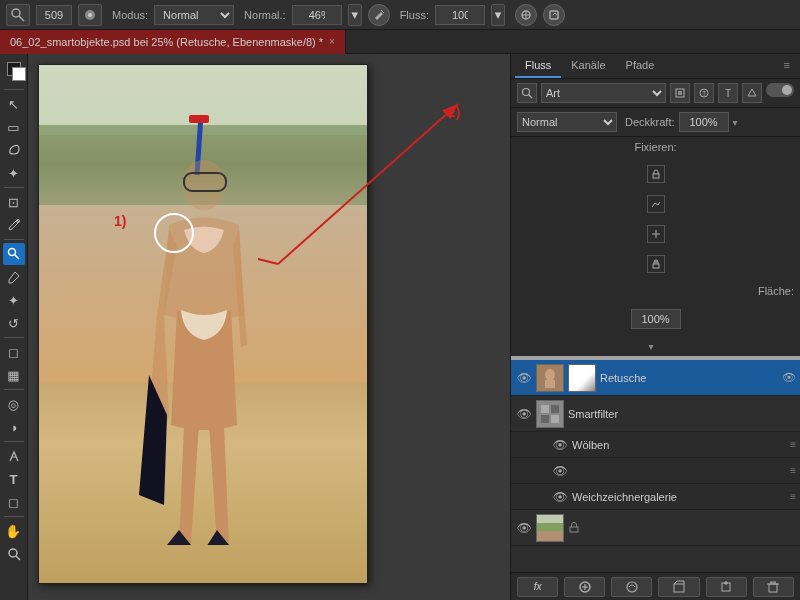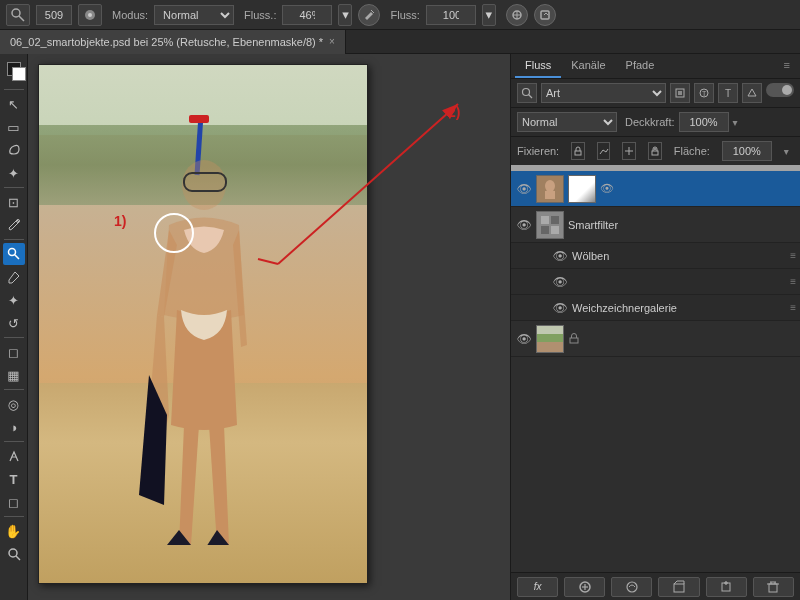--- a/index.html
+++ b/index.html
@@ -62,21 +62,21 @@
       width: 800px;
       height: 24px;
       background: #2a2a2a;
       border-bottom: 1px solid #1a1a1a;
       display: flex;
       align-items: center;
     }
     .file-tab {
       height: 24px;
       padding: 0 10px;
-      background: #404040;
+      background: #7f1d1d;
       border-right: 1px solid #1a1a1a;
       display: flex; align-items: center;
       font-size: 11px;
       color: #ccc;
       cursor: pointer;
     }
     .file-tab .close-x {
       margin-left: 6px;
       color: #999;
       font-size: 10px;
@@ -299,22 +299,23 @@
       height: 20px;
       text-align: center;
     }
 
     
     .lock-bar {
       display: flex;
       align-items: center;
       padding: 4px 6px;
       gap: 12px;
-      border-bottom: 6px solid #a3a3a3;
+      border-bottom: 4px solid #a3a3a3;
       background: #2a2a2a;
+      flex-direction: column;
     }
     .lock-label { color: #aaa; font-size: 11px; }
     .lock-icon-btn {
       width: 18px; height: 18px;
       background: transparent;
       border: 1px solid #555;
       color: #aaa;
       font-size: 10px;
       display: flex; align-items: center; justify-content: center;
       cursor: pointer;
@@ -442,21 +443,21 @@
       <circle cx="7" cy="7" r="2" fill="#ccc"></circle>
     </svg>
   </div>
 
   <span class="toolbar-label">Modus:</span>
 
   <select class="toolbar-select" style="width:80px;">
     <option>Normal</option>
   </select>
 
-  <span class="toolbar-label">Fluss.:</span>
+  <span class="toolbar-label">Normal.:</span>
 
   <input class="toolbar-value-box" type="text" value="46%" style="">
 
   <div class="tool-icon-btn" style="width:14px; padding:0;">▾</div>
 
   <div class="toolbar-icon-circle">
     <svg width="12" height="12" viewBox="0 0 12 12" fill="none">
       <path d="M2 9 L8 3 L10 5 L4 11 Z" fill="#aaa"></path>
       <line x1="8" y1="1" x2="11" y2="4" stroke="#aaa" stroke-width="1"></line>
     </svg>
@@ -709,20 +710,21 @@
 
         <div class="layer-thumbnail">
           <svg width="26" height="26" viewBox="0 0 26 26">
             <rect width="26" height="26" fill="#a08060"></rect>
             <ellipse cx="13" cy="10" rx="5" ry="6" fill="#c8a080"></ellipse>
             <rect x="8" y="15" width="10" height="8" fill="#c8a080"></rect>
           </svg>
         </div>
 
         <div class="layer-mask-thumbnail" style="background:linear-gradient(135deg,#fff 60%,#888 100%);"></div>
+        <span class="layer-name">Retusche</span>
 
         <div style="font-size:11px;color:#aaa;">👁</div>
       </div>
 
       <div class="layer-item">
         <div class="layer-visibility">
           <span class="eye-icon">👁</span>
         </div>
         <div class="layer-thumbnail">
           <svg width="26" height="26" viewBox="0 0 26 26">

